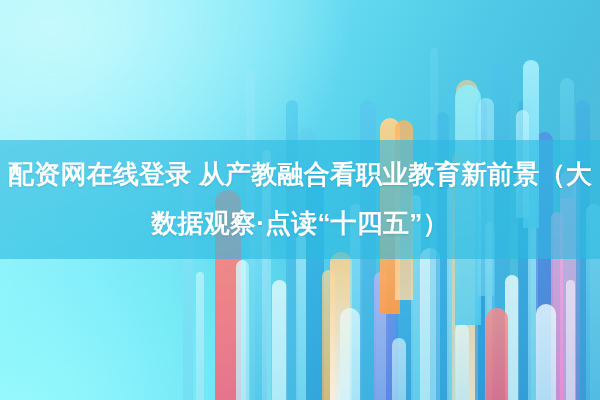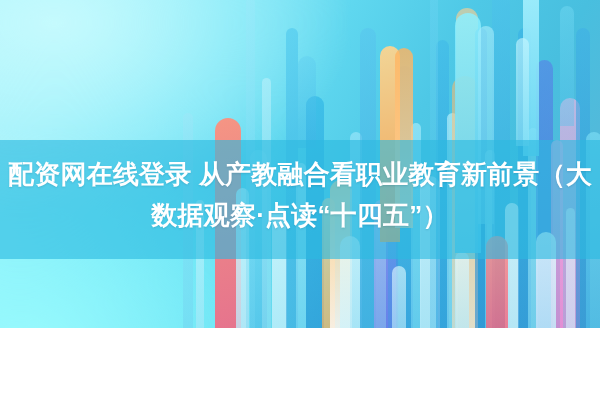--- a/index.html
+++ b/index.html
@@ -5,21 +5,21 @@
 <style>
   html, body {
     margin: 0;
     padding: 0;
     background: #ffffff;
   }
 
   #banner {
     position: relative;
     width: 600px;
-    height: 328px;
+    height: 400px;
     overflow: hidden;
     font-family: "Liberation Sans", "DejaVu Sans", sans-serif;
     user-select: none;
   }
 
   
   .bg-base {
     position: absolute;
     inset: 0;
     background:
@@ -89,21 +89,21 @@
     line-height: 41px;
     letter-spacing: 0.2px;
     text-shadow: 0 1px 2px rgba(20,90,120,0.20);
     padding: 0 8px;
     box-sizing: border-box;
   }
   .headline .line {
     display: block;
     white-space: nowrap;
   }
-  .headline .line-2 { white-space: nowrap; }
+  .headline .line-2 { white-space: nowrap; margin-top: 8px; }
 </style>
 </head>
 <body>
 
 <div id="banner">
 
   <div class="bg-base"></div>
   <div class="bg-glow-tl"></div>
   <div class="bg-glow-bl"></div>
 

